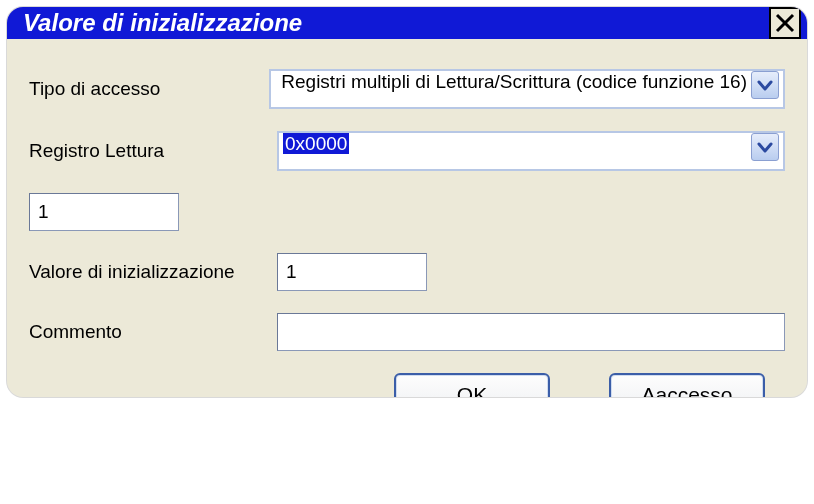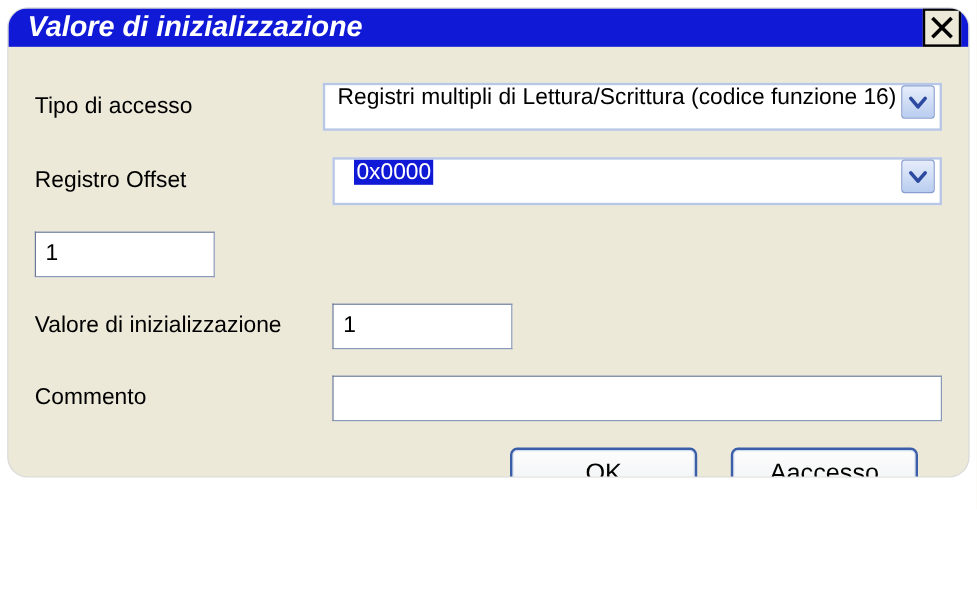--- a/index.html
+++ b/index.html
@@ -103,21 +103,21 @@
     padding: 0 8px;
     display: flex;
     align-items: center;
     font-family: inherit;
   }
   .text-input.short { width: 150px; }
   .text-input.full { flex: 1; }
   .button-row {
     display: flex;
     justify-content: flex-end;
-    gap: 28px;
+    gap: 59px;
     padding-right: 20px;
     margin-top: 20px;
   }
   .btn {
     width: 156px;
     height: 44px;
     border: 2px solid #3b5ea8;
     border-radius: 6px;
     background: linear-gradient(#fdfdfd, #eef0f2);
     font-size: 21px;
@@ -151,22 +151,22 @@
         <span class="combo-text">Registri multipli di Lettura/Scrittura (codice funzione 16)</span>
         <div class="arrow-btn">
           <svg viewBox="0 0 16 16">
             <polyline points="2,5 8,12 14,5" fill="none" stroke="#2b4aa0" stroke-width="3" stroke-linecap="round" stroke-linejoin="round"></polyline>
           </svg>
         </div>
       </div>
     </div>
 
     <div class="row">
-      <div class="label">Registro Offset</div>
-      <div class="combo" style="padding-left:16px;">
+      <div class="label">Registro Lettura</div>
+      <div class="combo" style="padding-left:4px;">
         <span class="combo-text"><span class="selected-highlight">0x0000</span></span>
         <div class="arrow-btn">
           <svg viewBox="0 0 16 16">
             <polyline points="2,5 8,12 14,5" fill="none" stroke="#2b4aa0" stroke-width="3" stroke-linecap="round" stroke-linejoin="round"></polyline>
           </svg>
         </div>
       </div>
     </div>
 
     <div class="row">

